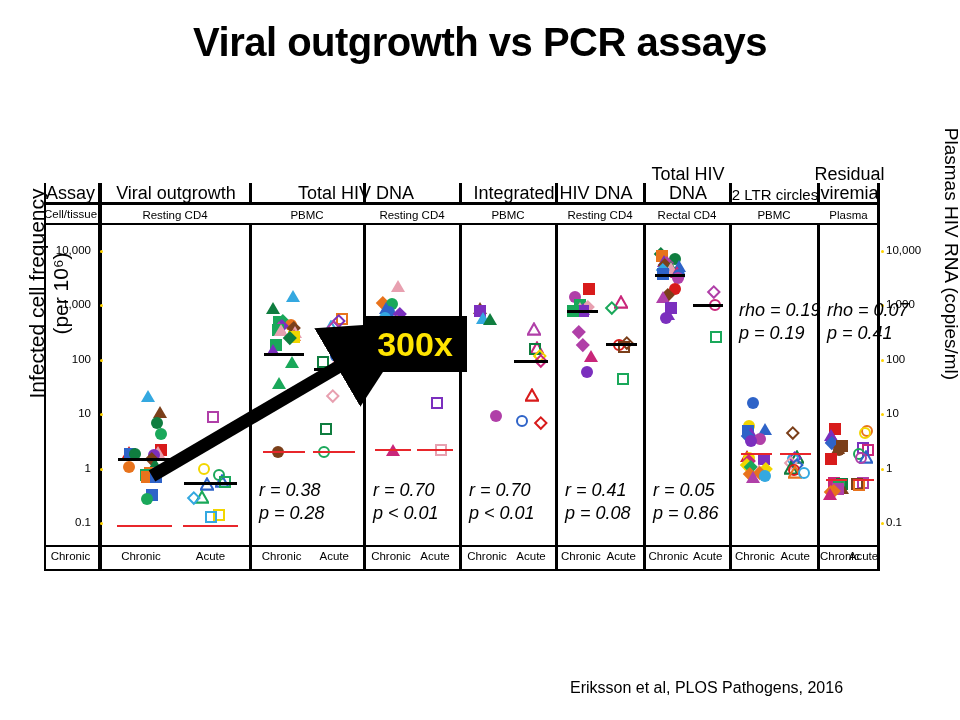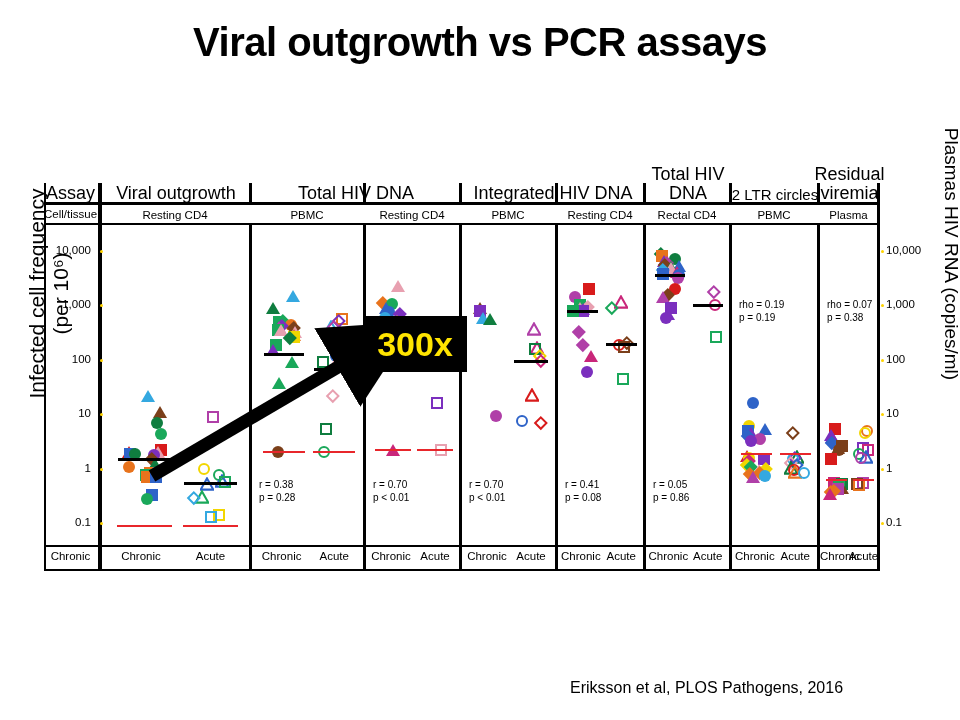--- a/index.html
+++ b/index.html
@@ -39,21 +39,21 @@
 
   .hdr-assay{position:absolute;font-size:18px;text-align:center;line-height:1.05;}
   .hdr-assay.small{font-size:15px;}
   .hdr-cell{position:absolute;font-size:11.5px;text-align:center;}
   .hdr-cohort{position:absolute;font-size:11.5px;text-align:center;}
 
   .ytick{position:absolute;font-size:11.5px;text-align:right;white-space:nowrap;}
   .ytick-r{position:absolute;font-size:11.5px;text-align:left;white-space:nowrap;}
   .tickdot{position:absolute;width:3px;height:3px;background:#ffd400;border-radius:50%;}
 
-  .stat{position:absolute;font-size:10px;line-height:1.25;white-space:nowrap;}
+  .stat{position:absolute;font-size:18px;line-height:1.25;white-space:nowrap;font-style:italic;}
 
   .medline{position:absolute;background:#000;height:3px;}
   .medline.red{background:#e8262b;height:2px;}
 
   .pt{position:absolute;}
 
   
   .callout{
     position:absolute;background:#000;color:#ffe400;
     font-weight:bold;display:flex;align-items:center;justify-content:center;
@@ -410,21 +410,21 @@
           <polygon points="10,2 19,18 1,18" fill="none" stroke="#2e63c8" stroke-width="3"></polygon>
         </svg></div>
       <div class="pt" style="left: 811.343px; top: 268.74px; width: 12px; height: 12px; border-radius: 50%; border: 2.5px solid rgb(176, 63, 168); box-sizing: border-box;"></div>
       <div class="pt" style="left: 813.317px; top: 293.999px; width: 12px; height: 12px; border: 2.5px solid rgb(176, 63, 168); box-sizing: border-box;"></div>
       <div class="pt" style="left: 807px; top: 295.326px; width: 12px; height: 12px; border: 2.5px solid rgb(123, 63, 26); box-sizing: border-box;"></div>
       <div class="pt" style="left: 808.923px; top: 296.254px; width: 12px; height: 12px; border: 2.5px solid rgb(232, 115, 28); box-sizing: border-box;"></div>
       <div class="medline red" style="left: 782.015px; top: 296.166px; width: 21.35px;"></div>
       <div class="medline red" style="left: 808.855px; top: 296.166px; width: 21.35px;"></div>
       <div class="stat" style="left: 783px; top: 116px;">
         <div>rho = 0.07</div>
-        <div>p = 0.38</div>
+        <div>p = 0.41</div>
       </div>
     </div>
   <svg id="arrow" viewBox="0 0 836 396">
     <defs>
       <marker id="ah" markerWidth="7" markerHeight="7" refX="2.2" refY="3.5" orient="auto">
         <path d="M0,0 L7,3.5 L0,7 z" fill="#000"></path>
       </marker>
     </defs>
     <line x1="108" y1="293" x2="318" y2="170" stroke="#000" stroke-width="13" marker-end="url(#ah)"></line>
   </svg>

